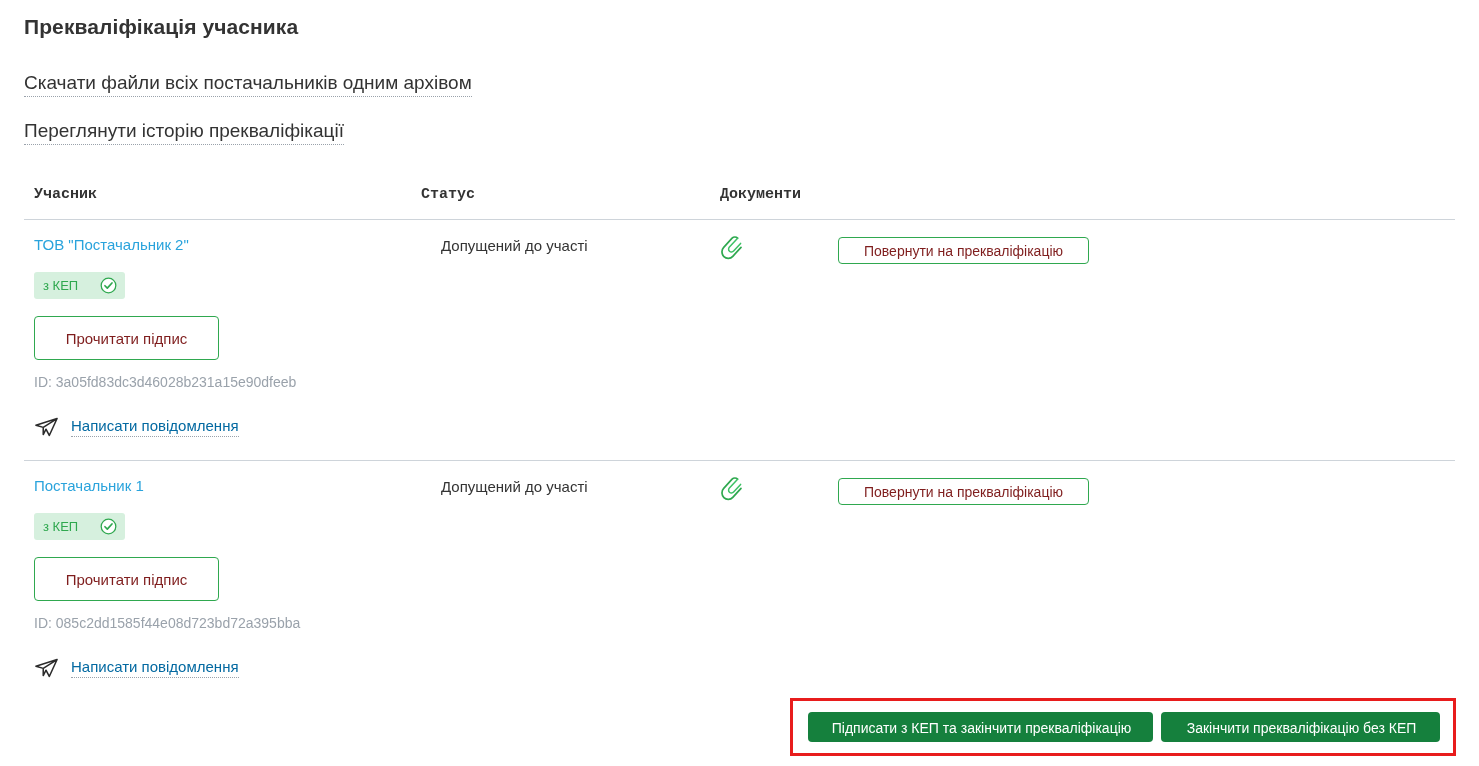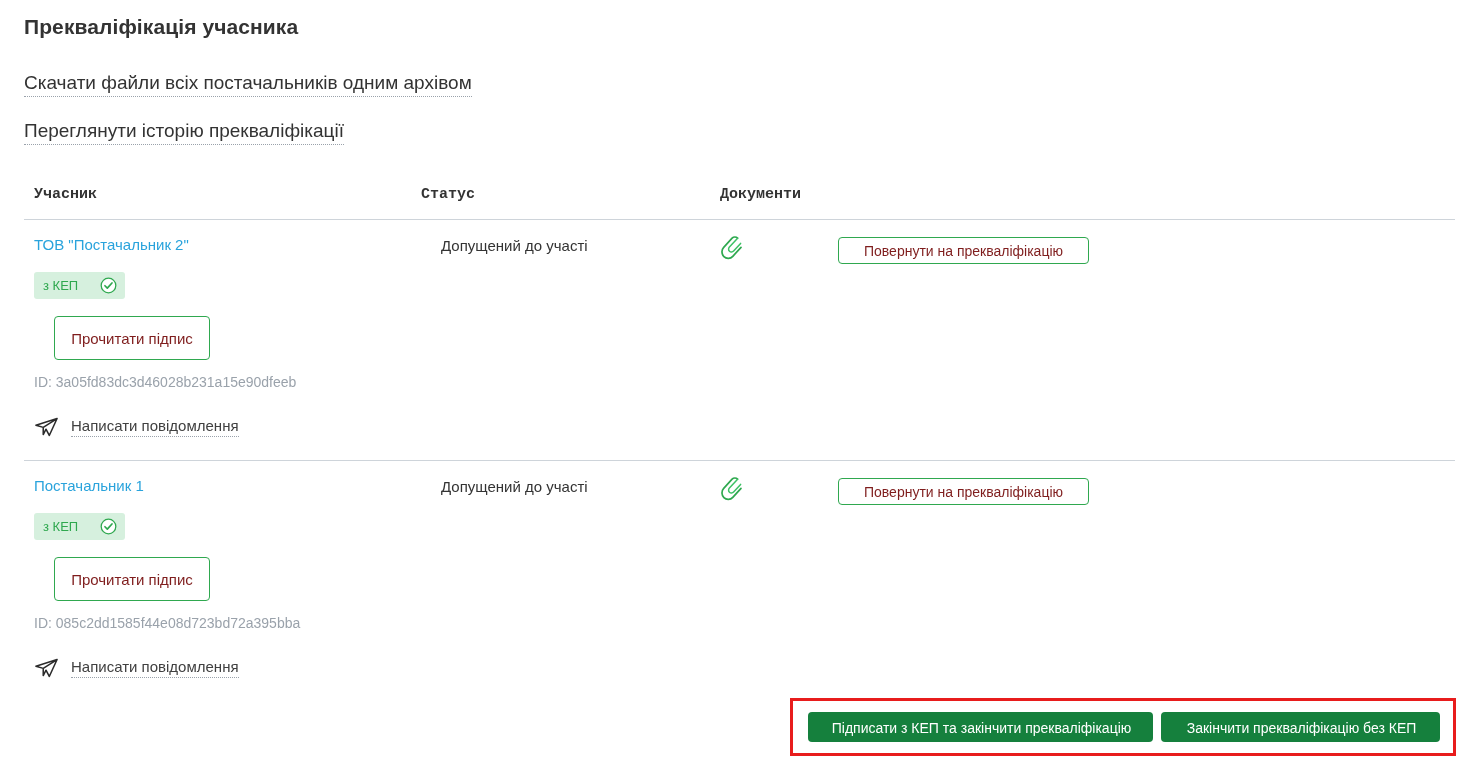--- a/index.html
+++ b/index.html
@@ -122,24 +122,23 @@
     color: #7f1d1d;
     font-family: "Liberation Sans", sans-serif;
     font-size: 15px;
     cursor: pointer;
     white-space: nowrap;
     text-align: center;
   }
   .btn-read-sign {
     left: 34px;
     top: 80px;
-    width: 156px;
+    width: 185px;
     height: 44px;
     line-height: 42px;
-    margin-left: 20px;
   }
   .btn-return {
     left: 838px;
     top: 1px;
     width: 251px;
     height: 27px;
     line-height: 25px;
     font-size: 14px;
   }
 
@@ -176,21 +175,21 @@
     left: 34px;
     top: 180px;
     display: flex;
     align-items: center;
     gap: 12px;
     cursor: pointer;
   }
   .msg-link .send-icon { display: block; width: 25px; height: 22px; }
   .msg-link .msg-text {
     font-size: 15px;
-    color: #404040;
+    color: #0369a1;
     border-bottom: 1px dotted #9aa2ab;
     padding-bottom: 2px;
     white-space: nowrap;
   }
 
   
   .highlight-box {
     position: absolute;
     left: 790px;
     top: 698px;

